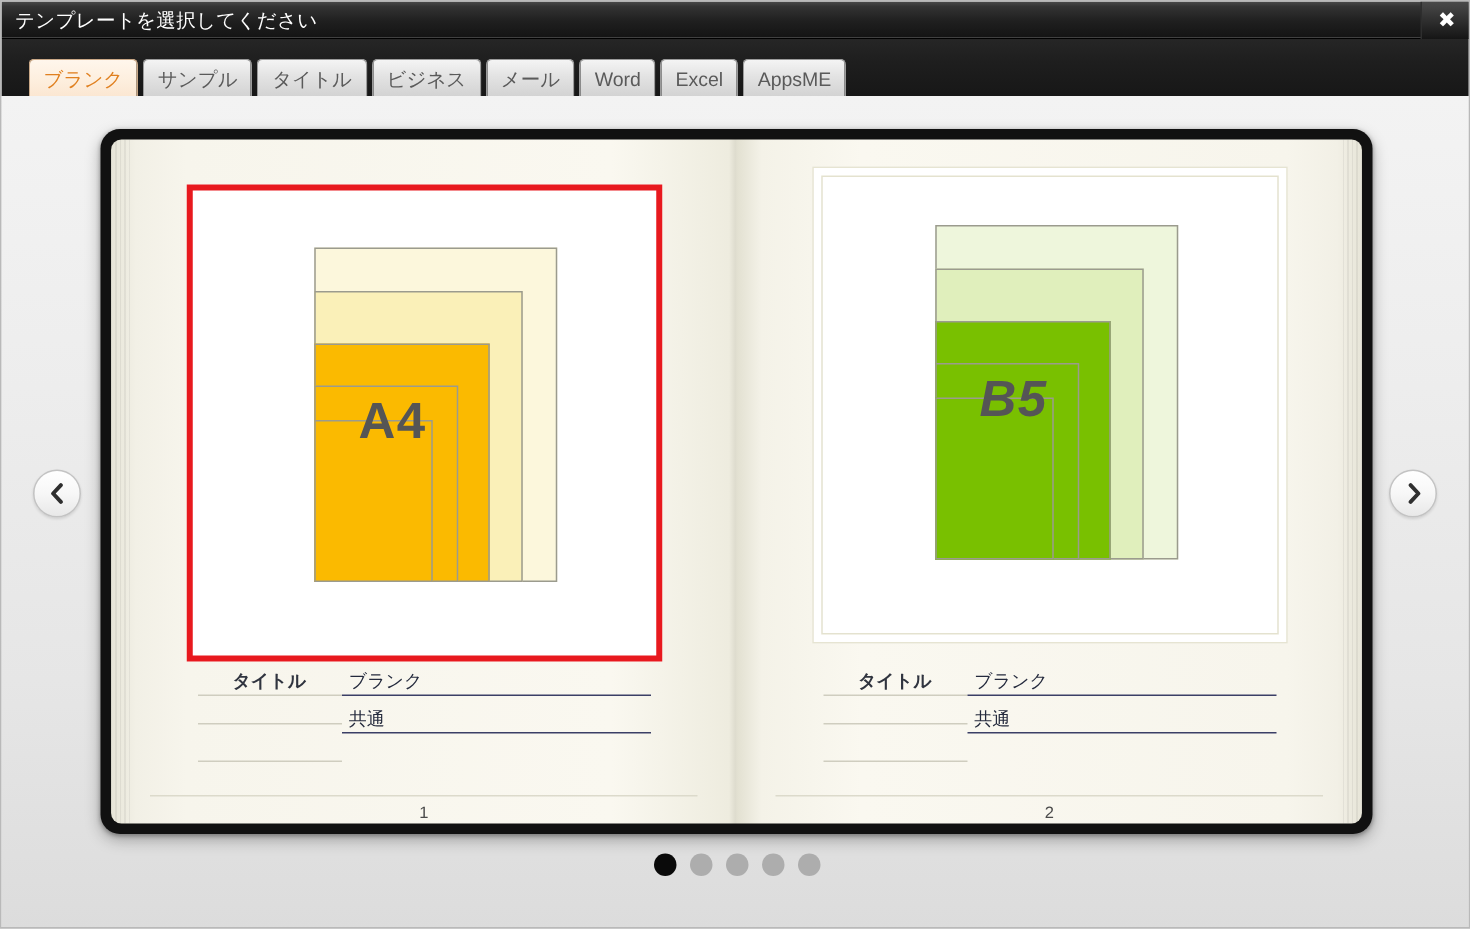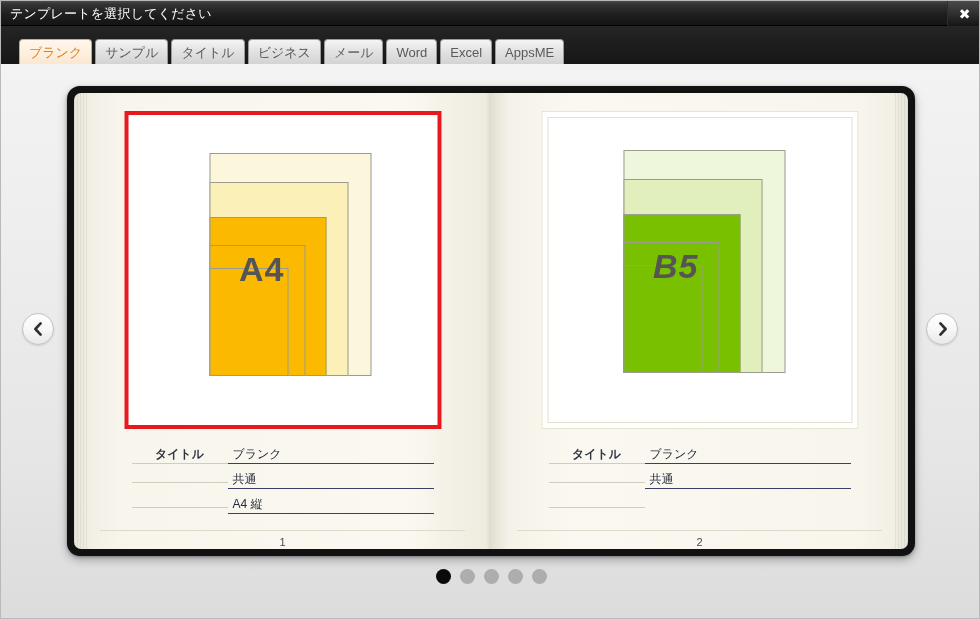--- a/index.html
+++ b/index.html
@@ -157,20 +157,21 @@
     top: 18px;
     width: 317px; height: 318px;
   }
   .thumb-card {
     position: relative;
     width: 100%; height: 100%;
     background: #ffffff;
   }
   .thumb-card.selected {
     border: 4px solid #e8191e;
+    margin-top: 12px;
   }
   .thumb-card.plain {
     border: 1px solid #e6e4d2;
     box-shadow: inset 0 0 0 5px #ffffff, inset 0 0 0 6px #e4e2cf;
   }
   .thumb-stage {
     position: absolute; inset: 0;
     overflow: hidden;
   }
 
@@ -339,21 +340,20 @@
                 <div class="meta-row">
                   <div class="meta-key">タイトル</div>
                   <div class="meta-val">ブランク</div>
                 </div>
                 <div class="meta-row">
                   <div class="meta-key"></div>
                   <div class="meta-val">共通</div>
                 </div>
                 <div class="meta-row">
                   <div class="meta-key"></div>
-                  <div class="meta-val">A4 縦</div>
                 </div>
               </div>
               <div class="page-sep"></div>
               <div class="page-num">1</div>
             </div>
             <div class="page">
               <div class="thumb-wrap">
                 <div class="thumb-card plain">
                   <div class="thumb-stage">
                     <div class="paper" style="width: 162px; height: 223px; left: 81px; top: 38px; background: rgb(238, 246, 220); z-index: 1;"></div>

